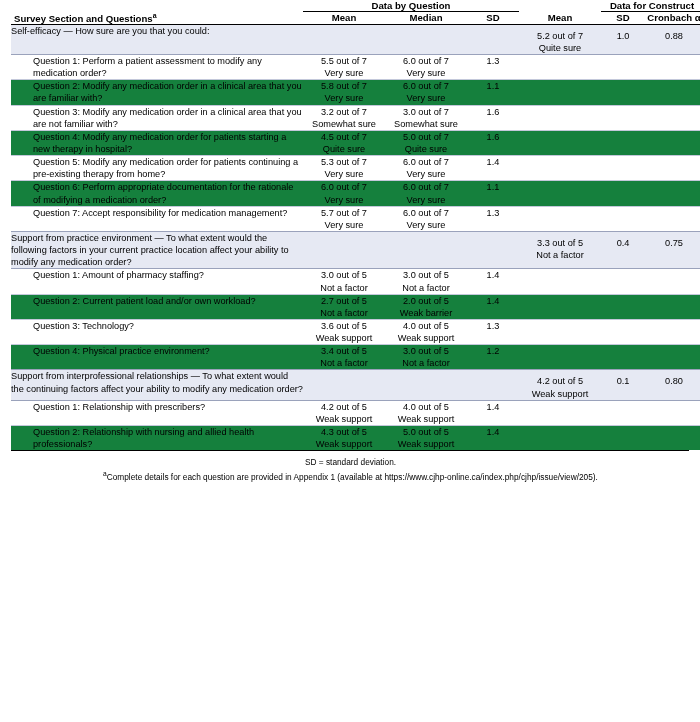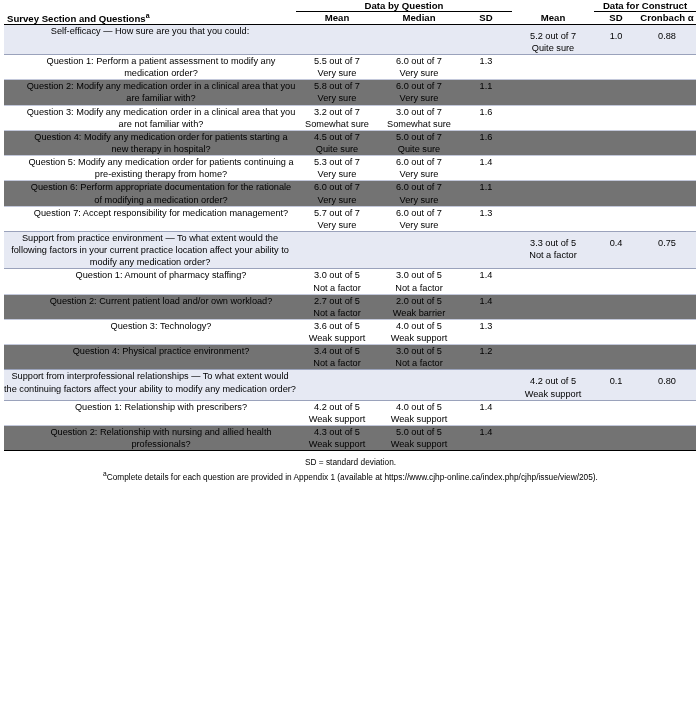--- a/index.html
+++ b/index.html
@@ -10,21 +10,21 @@
   body {
     width: 700px;
     height: 722px;
     font-family: "Liberation Sans", sans-serif;
     color: #000000;
     -webkit-font-smoothing: antialiased;
   }
   .page {
     width: 700px;
     box-sizing: border-box;
-    padding: 0 4px;
+    padding: 0 11px;
   }
   table.survey {
     width: 692px;
     border-collapse: collapse;
     table-layout: fixed;
     font-size: 9.2px;
   }
   table.survey td, table.survey th {
     vertical-align: top;
     padding: 0;
@@ -65,31 +65,30 @@
   }
   .sup { font-size: 7px; vertical-align: super; }
 
   
   tr.section > td {
     background: #e6e9f3;
     border-top: 0.7px solid #9aa2bb;
     border-bottom: 0.7px solid #9aa2bb;
   }
   tr.qrow.shade > td {
-    background: #737373;
+    background: #15803d;
   }
   tr.qrow > td {
     border-top: 0.7px solid #c3c8da;
   }
   tr.qrow.first > td { border-top: none; margin-top: 36px; }
 
   td.qtext {
     padding: 5px 6px 5px 3px;
     line-height: 1.32;
-    text-align: center;
   }
   td.qtext.indent {
     padding-left: 22px;
   }
   td.num {
     text-align: center;
     padding: 5px 2px 5px 2px;
     line-height: 1.32;
   }
   td.num .desc {

